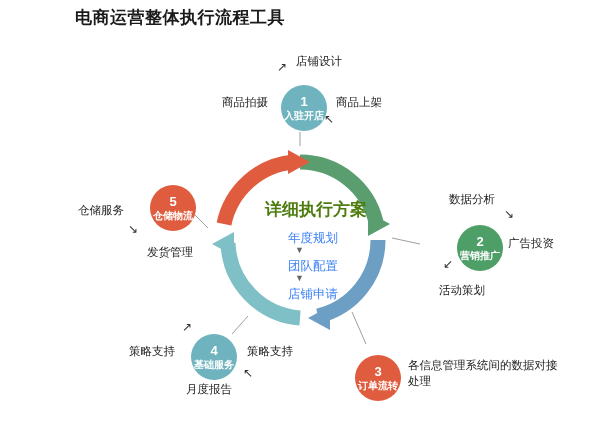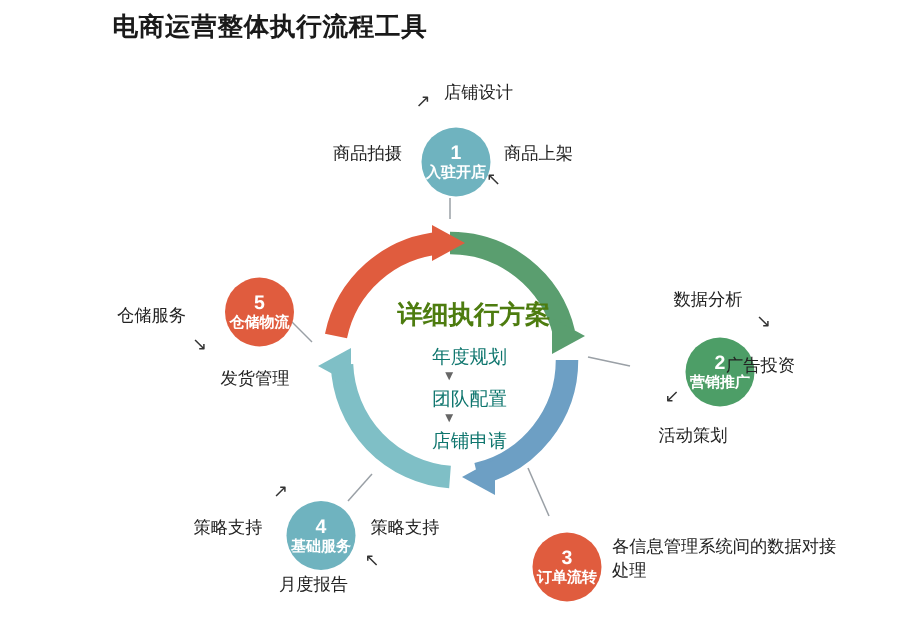--- a/index.html
+++ b/index.html
@@ -72,21 +72,21 @@
   .center-title {
     position: absolute;
     font-size: 17px;
     font-weight: bold;
     color: #4d7c0f;
     white-space: nowrap;
   }
   .center-item {
     position: absolute;
     font-size: 12.5px;
-    color: #0f766e;
+    color: #3b82f6;
     white-space: nowrap;
   }
   .arrow-tick {
     position: absolute;
     font-size: 13px;
     color: #333333;
   }
 </style>
 </head>
 <body>
@@ -136,21 +136,21 @@
 <div class="lbl" style="left:222px; top:95px;">商品拍摄</div>
 <div class="lbl" style="left:336px; top:95px;">商品上架</div>
 <div class="arrow-tick" style="left:277px; top:60px; font-size:12px;">↗</div>
 <div class="arrow-tick" style="left:324px; top:112px; font-size:12px;">↖</div>
 
 <div class="node" style="left:457px; top:225px; width:46px; height:46px; background:#4d9e67;">
   <span class="num">2</span>
   <span class="nlabel">营销推广</span>
 </div>
 <div class="lbl" style="left:449px; top:192px;">数据分析</div>
-<div class="lbl" style="left:484px; top:236px;text-align:center;">广告投资</div>
+<div class="lbl" style="left:508px; top:236px;text-align:center;">广告投资</div>
 <div class="lbl" style="left:439px; top:283px;">活动策划</div>
 <div class="arrow-tick" style="left:504px; top:207px; font-size:12px;">↘</div>
 <div class="arrow-tick" style="left:443px; top:257px; font-size:12px;">↙</div>
 
 <div class="node" style="left:355px; top:355px; width:46px; height:46px; background:#e05c3e;">
   <span class="num">3</span>
   <span class="nlabel">订单流转</span>
 </div>
 <div class="lbl w2" style="left:408px; top:358px; width:150px;">各信息管理系统间的数据对接处理</div>
 

